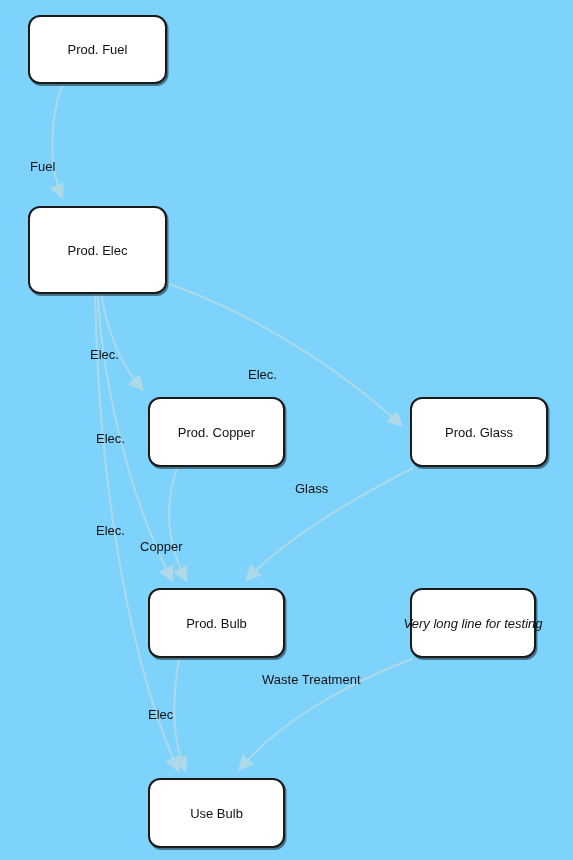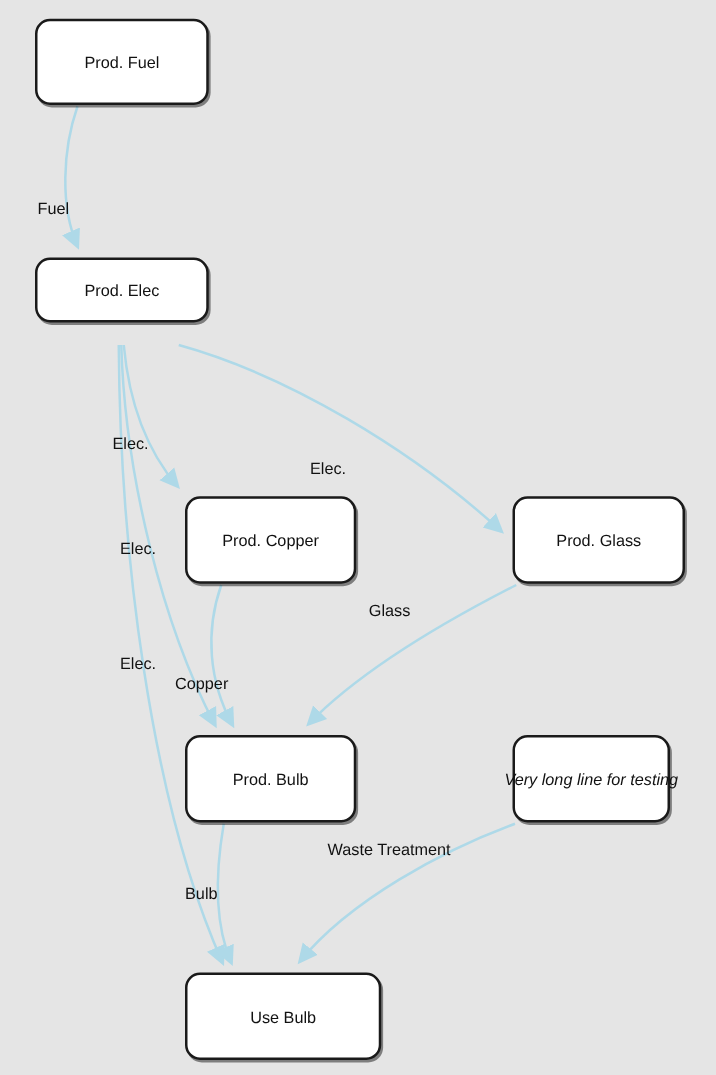--- a/index.html
+++ b/index.html
@@ -7,21 +7,21 @@
     padding: 0;
     background: #ffffff;
   }
   body {
     font-family: "Liberation Sans", sans-serif;
   }
   #diagram-canvas {
     position: relative;
     width: 573px;
     height: 860px;
-    background: #e5e5e5;
+    background: #7dd3fc;
     overflow: hidden;
   }
   #edge-layer {
     position: absolute;
     left: 0;
     top: 0;
     width: 573px;
     height: 860px;
   }
   .node {
@@ -81,55 +81,55 @@
       <path d="M 179,659 C 172,700 172,740 185,770"></path>
 
       <path d="M 412,659 C 355,680 280,720 240,769"></path>
     </g>
   </svg>
 
   <div class="node" style="left:28px; top:15px; width:139px; height:69px;">
     <span class="node-label">Prod. Fuel</span>
   </div>
 
-  <div class="node" style="left:28px; top:206px; width:139px; height:52px;justify-content:center;">
+  <div class="node" style="left:28px; top:206px; width:139px; height:88px;justify-content:center;">
     <span class="node-label">Prod. Elec</span>
   </div>
 
   <div class="node" style="left:148px; top:397px; width:137px; height:70px;">
     <span class="node-label">Prod. Copper</span>
   </div>
 
   <div class="node" style="left:410px; top:397px; width:138px; height:70px;">
     <span class="node-label">Prod. Glass</span>
   </div>
 
   <div class="node" style="left:148px; top:588px; width:137px; height:70px;">
     <span class="node-label">Prod. Bulb</span>
   </div>
 
   <div class="node" style="left:410px; top:588px; width:126px; height:70px;font-style:italic;">
     <span class="node-label">Very long line for testing</span>
   </div>
 
-  <div class="node" style="left:148px; top:778px; width:157px; height:70px;">
+  <div class="node" style="left:148px; top:778px; width:137px; height:70px;">
     <span class="node-label">Use Bulb</span>
   </div>
 
   <span class="edge-label" style="left:30px; top:138px;margin-top:22px;">Fuel</span>
 
   <span class="edge-label" style="left:90px; top:348px;">Elec.</span>
 
   <span class="edge-label" style="left:248px; top:368px;">Elec.</span>
 
   <span class="edge-label" style="left:96px; top:432px;">Elec.</span>
 
   <span class="edge-label" style="left:96px; top:524px;">Elec.</span>
 
   <span class="edge-label" style="left:140px; top:540px;">Copper</span>
 
   <span class="edge-label" style="left:295px; top:482px;">Glass</span>
 
-  <span class="edge-label" style="left:148px; top:708px;">Bulb</span>
+  <span class="edge-label" style="left:148px; top:708px;">Elec</span>
 
   <span class="edge-label" style="left:262px; top:673px;">Waste Treatment</span>
 
 </div>
 
 </body></html>

